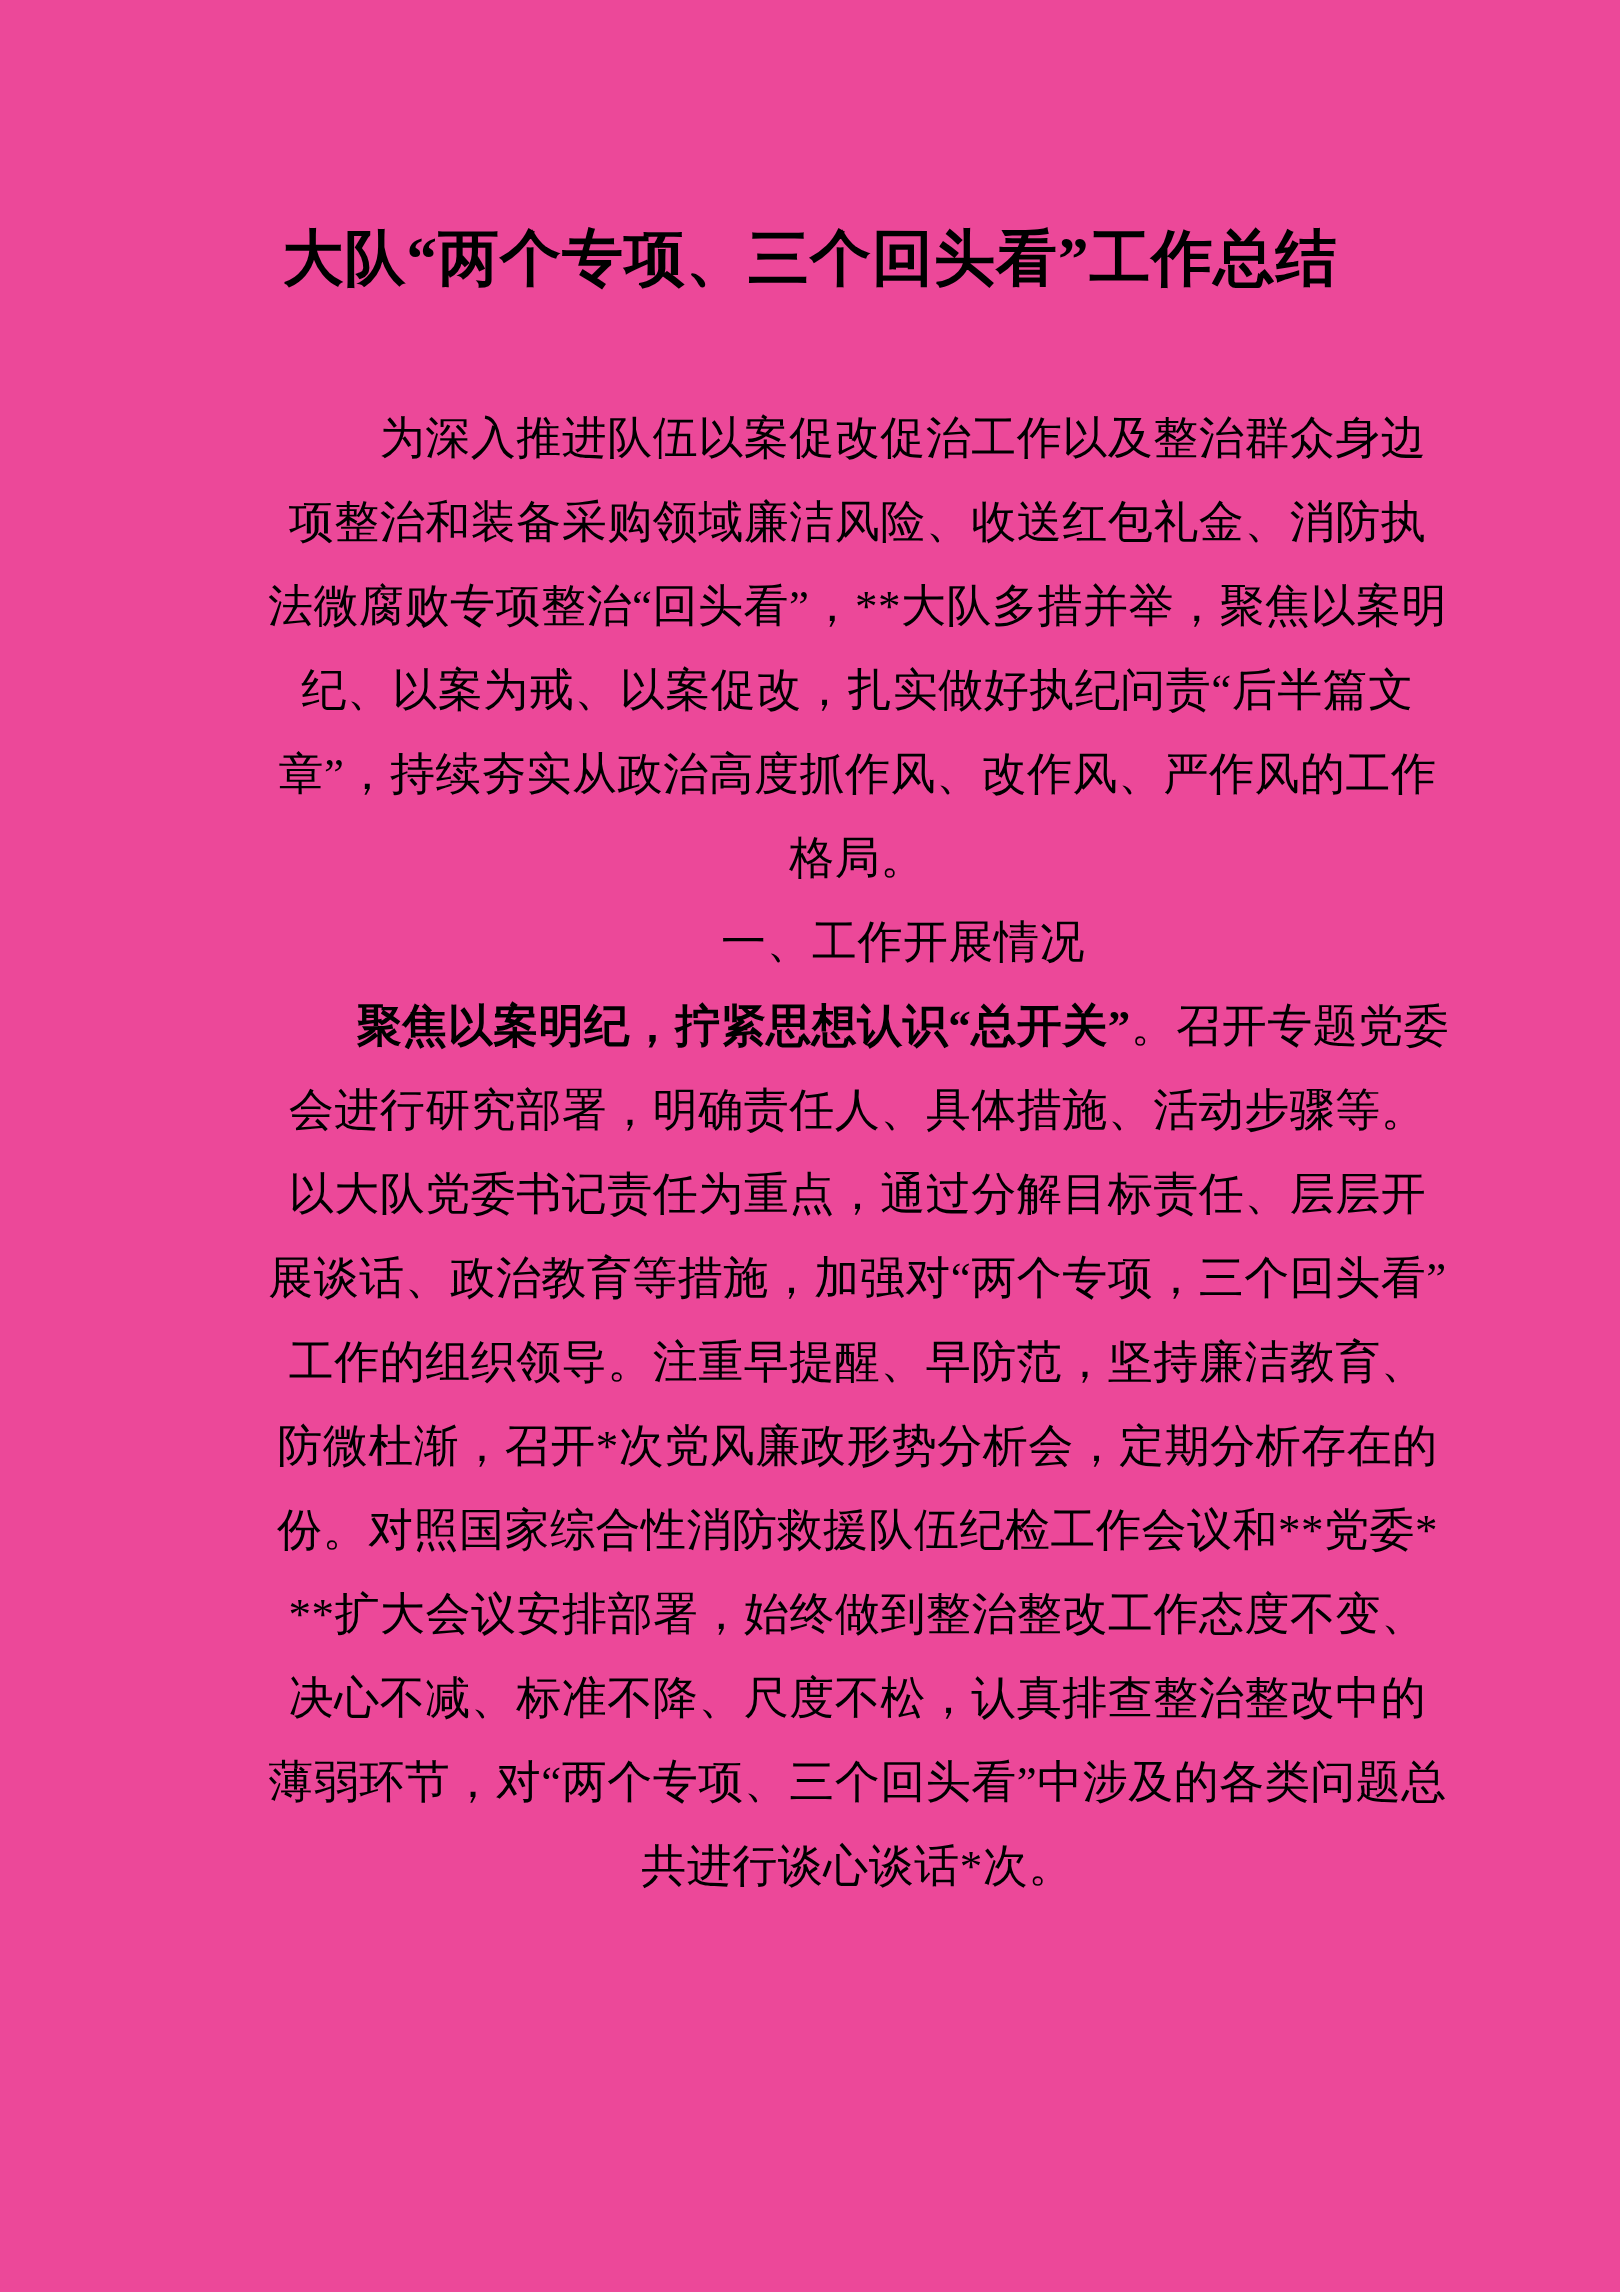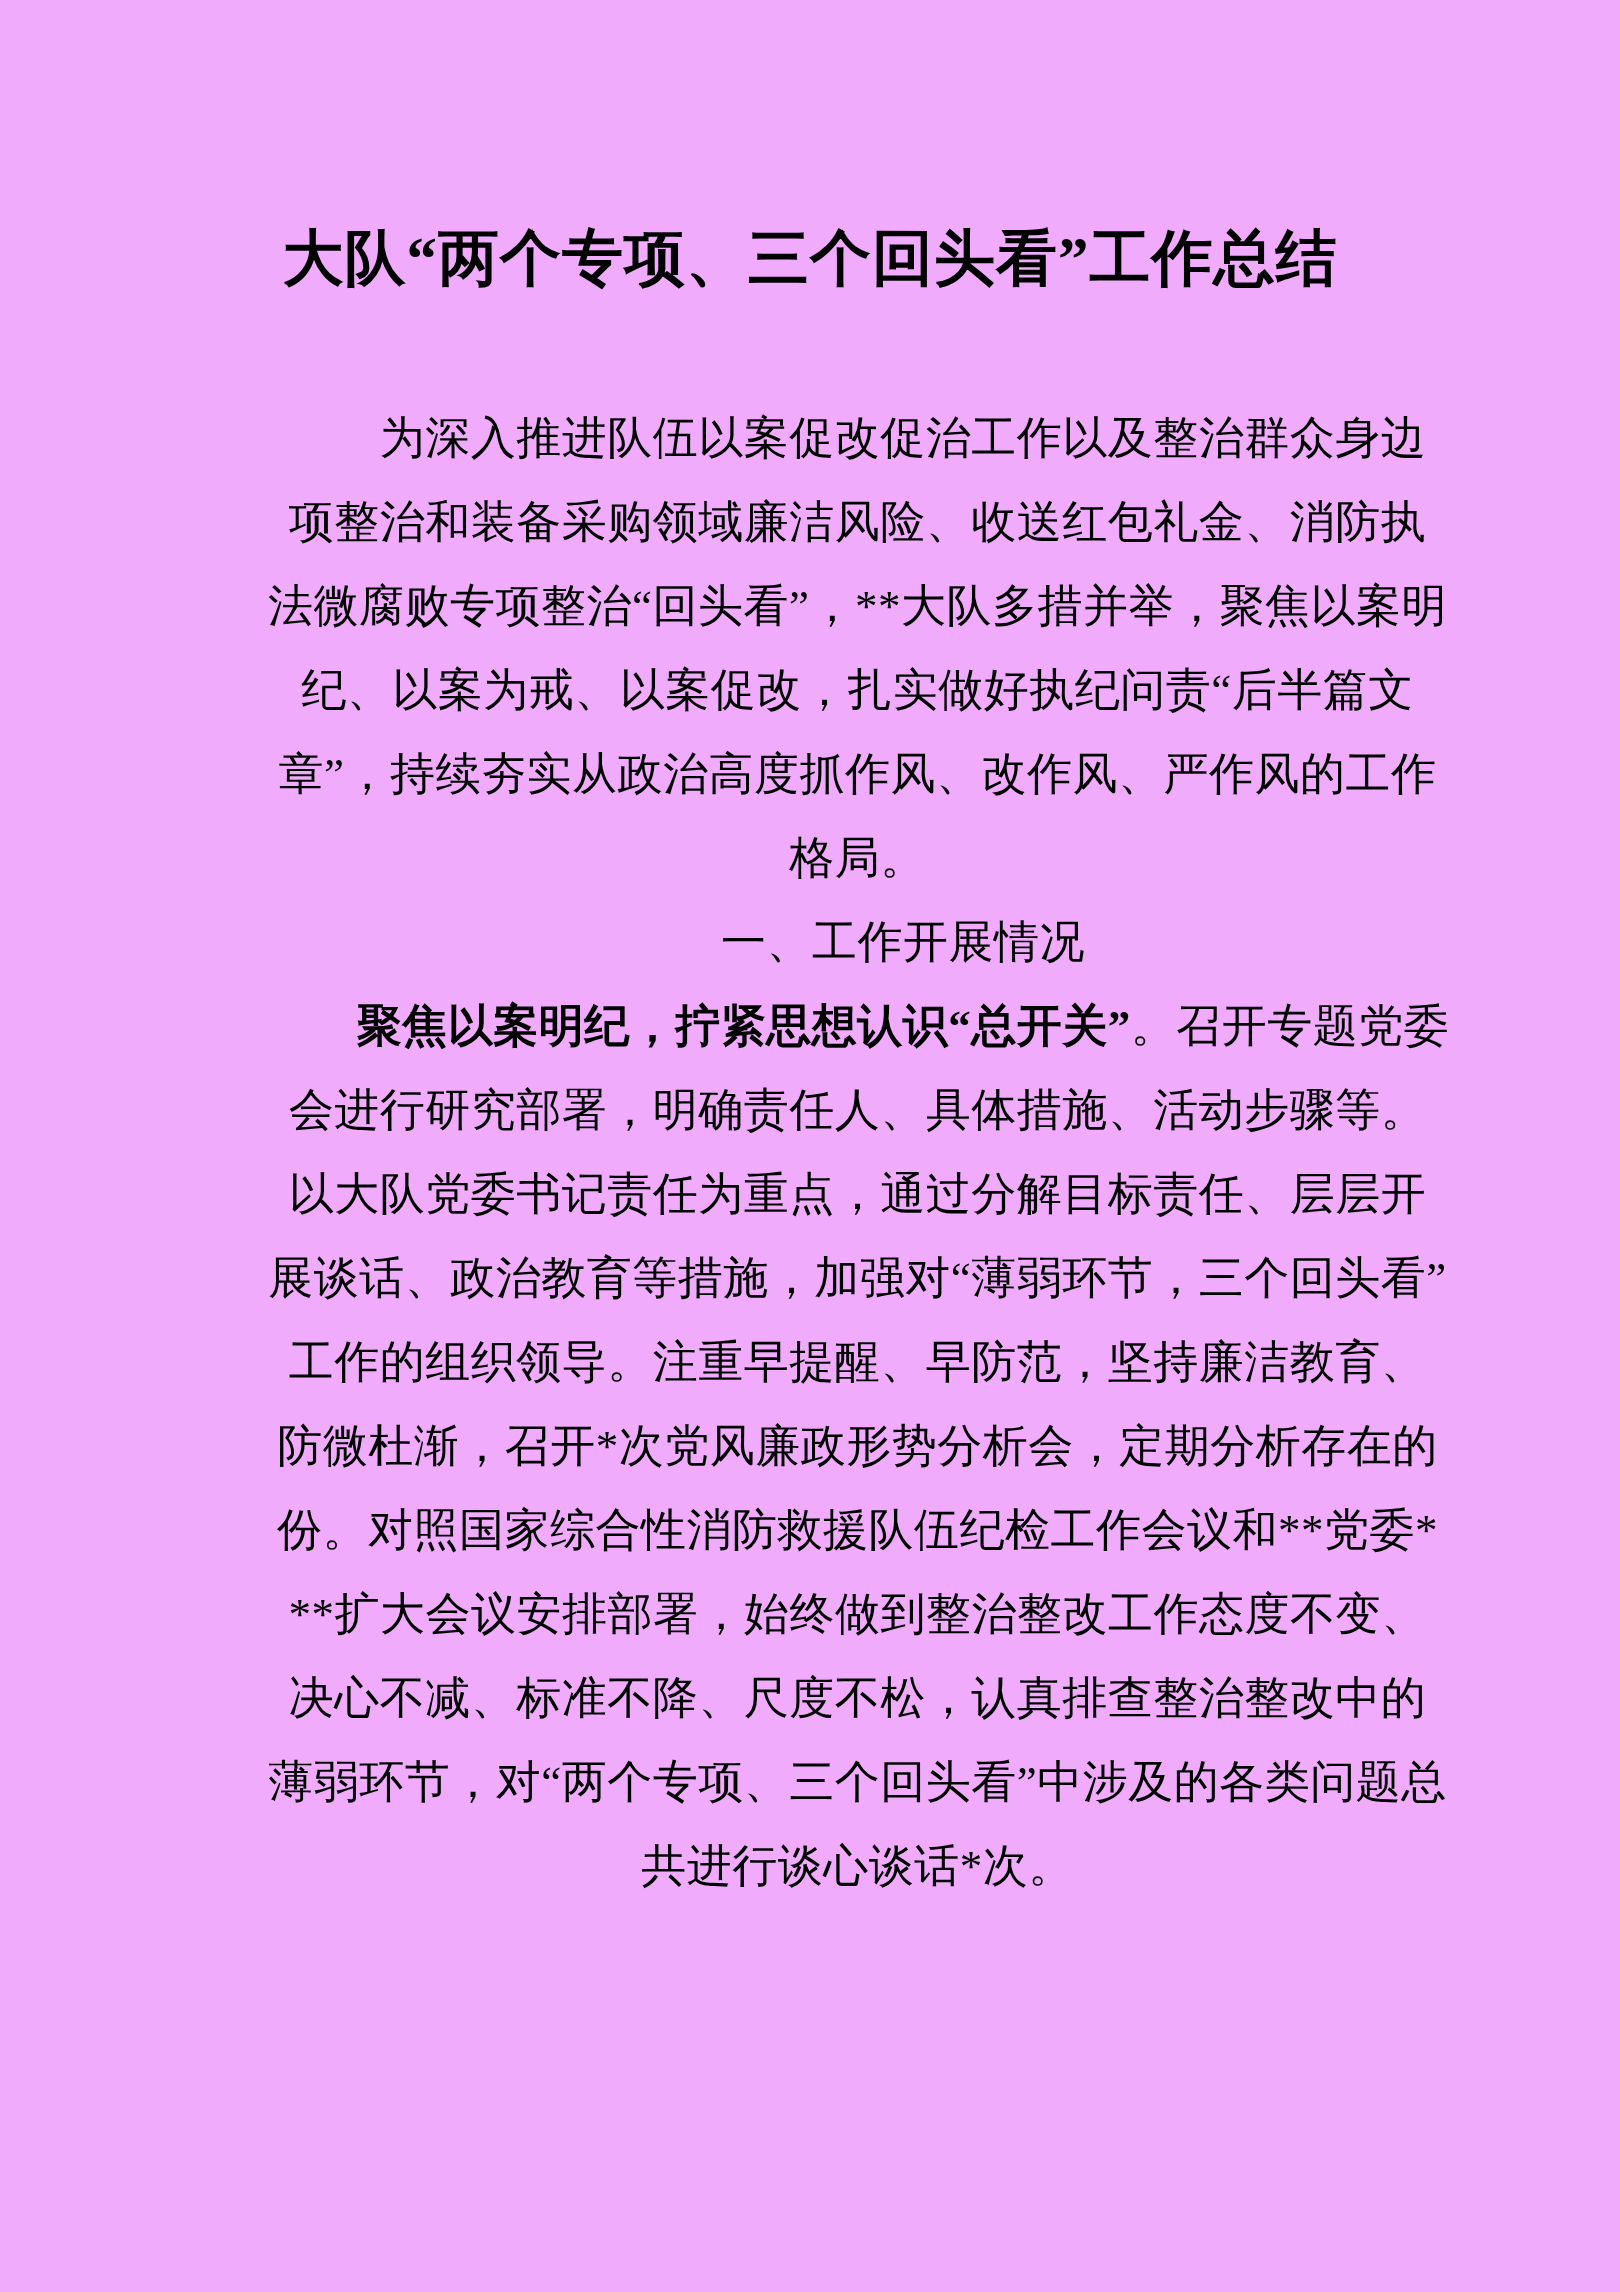--- a/index.html
+++ b/index.html
@@ -53,39 +53,39 @@
   .seg {
     font-weight: normal;
   }
   .seg-bold {
     font-weight: bold;
   }
 </style>
 </head>
 <body>
 
-<div class="page" style="background: #f0abfc; color: rgb(0, 0, 0);">
+<div class="page" style="background: #ec4899; color: rgb(0, 0, 0);">
   <h1 class="doc-title">大队“两个专项、三个回头看”工作总结</h1>
   <div class="doc-body">
       <div class="paragraph">
         <div class="text-line indent"><span class="seg">为深入推进队伍以案促改促治工作以及整治群众身边</span></div>
         <div class="text-line"><span class="seg">项整治和装备采购领域廉洁风险、收送红包礼金、消防执</span></div>
         <div class="text-line"><span class="seg">法微腐败专项整治“回头看”，**大队多措并举，聚焦以案明</span></div>
         <div class="text-line"><span class="seg">纪、以案为戒、以案促改，扎实做好执纪问责“后半篇文</span></div>
         <div class="text-line"><span class="seg">章”，持续夯实从政治高度抓作风、改作风、严作风的工作</span></div>
         <div class="text-line"><span class="seg">格局。</span></div>
       </div>
       <div class="paragraph">
         <div class="text-line indent"><span class="seg">一、工作开展情况</span></div>
       </div>
       <div class="paragraph">
         <div class="text-line indent"><span class="seg seg-bold">聚焦以案明纪，拧紧思想认识“总开关”</span><span class="seg">。召开专题党委</span></div>
         <div class="text-line"><span class="seg">会进行研究部署，明确责任人、具体措施、活动步骤等。</span></div>
         <div class="text-line"><span class="seg">以大队党委书记责任为重点，通过分解目标责任、层层开</span></div>
-        <div class="text-line"><span class="seg">展谈话、政治教育等措施，加强对“薄弱环节，三个回头看”</span></div>
+        <div class="text-line"><span class="seg">展谈话、政治教育等措施，加强对“两个专项，三个回头看”</span></div>
         <div class="text-line"><span class="seg">工作的组织领导。注重早提醒、早防范，坚持廉洁教育、</span></div>
         <div class="text-line"><span class="seg">防微杜渐，召开*次党风廉政形势分析会，定期分析存在的</span></div>
         <div class="text-line"><span class="seg">份。对照国家综合性消防救援队伍纪检工作会议和**党委*</span></div>
         <div class="text-line"><span class="seg">**扩大会议安排部署，始终做到整治整改工作态度不变、</span></div>
         <div class="text-line"><span class="seg">决心不减、标准不降、尺度不松，认真排查整治整改中的</span></div>
         <div class="text-line"><span class="seg">薄弱环节，对“两个专项、三个回头看”中涉及的各类问题总</span></div>
         <div class="text-line"><span class="seg">共进行谈心谈话*次。</span></div>
       </div>
     </div>
 </div>

